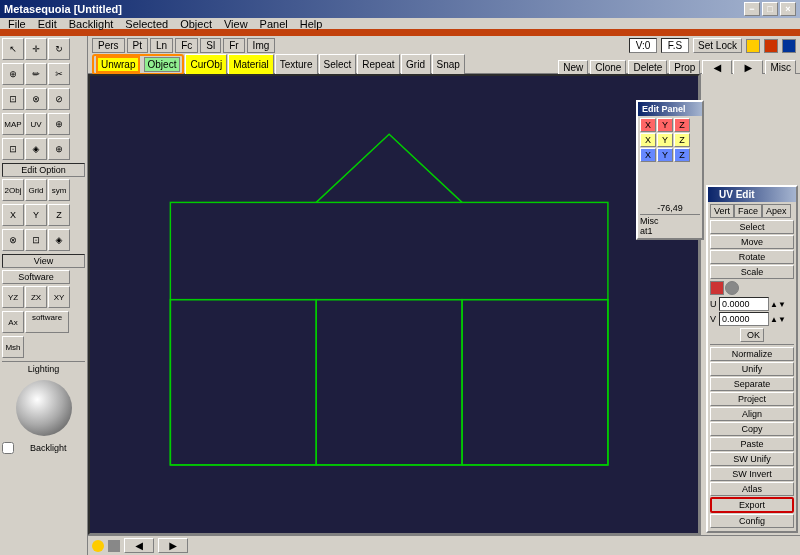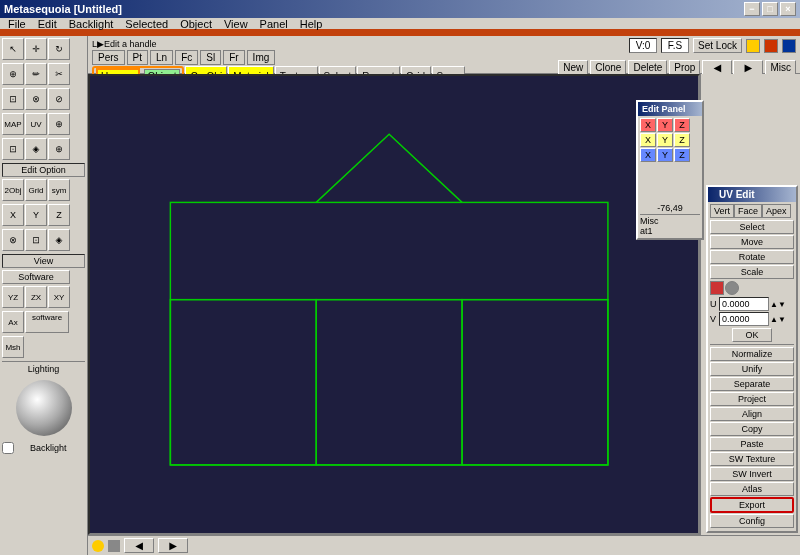--- a/index.html
+++ b/index.html
@@ -150,21 +150,20 @@
       <span>Backlight</span>
     </div>
   </div>
 
   <div class="center-and-right" style="display:flex; flex-direction:column; flex:1;">
 
     <div style="display:flex; background:#d4d0c8; border-bottom:1px solid #808080; height:38px; align-items:flex-start; padding:2px 4px;">
 
       <div style="flex:1; display:flex; flex-direction:column;">
 
-        <div style="font-size:9px; color:#000; padding:1px 0; white-space:nowrap;">L▶Edit a handle</div>
 
         <div style="display:flex; gap:1px;">
           <div class="tab-btn">Pers</div>
           <div class="tab-btn">Pt</div>
           <div class="tab-btn">Ln</div>
           <div class="tab-btn">Fc</div>
           <div class="tab-btn">Sl</div>
           <div class="tab-btn">Fr</div>
           <div class="tab-btn">Img</div>
         </div>
@@ -271,30 +270,30 @@
       <span style="font-size:9px; width:8px;">U</span>
       <input type="text" class="win-input" style="width: 50px; font-size: 9px;" value="0.0000">
       <span style="font-size:8px;">▲▼</span>
     </div>
     <div style="display:flex; align-items:center; gap:1px; margin-bottom:2px;">
       <span style="font-size:9px; width:8px;">V</span>
       <input type="text" class="win-input" style="width: 50px; font-size: 9px;" value="0.0000">
       <span style="font-size:8px;">▲▼</span>
     </div>
 
-    <button class="uv-btn" style="width:40px; margin:0 auto 2px; display:block;">OK</button>
+    <button class="uv-btn" style="width:24px; margin:0 auto 2px; display:block;text-align:right;">OK</button>
     <div class="uv-separator"></div>
     <button class="uv-btn">Normalize</button>
     <button class="uv-btn">Unify</button>
     <button class="uv-btn">Separate</button>
     <button class="uv-btn">Project</button>
     <button class="uv-btn">Align</button>
     <button class="uv-btn">Copy</button>
     <button class="uv-btn">Paste</button>
-    <button class="uv-btn">SW Texture</button>
+    <button class="uv-btn">SW Unify</button>
     <button class="uv-btn">SW Invert</button>
     <button class="uv-btn">Atlas</button>
 
     <button class="uv-btn-export">Export</button>
     <button class="uv-btn">Config</button>
   </div>
 </div>
 
 <div style="position:fixed; right:96px; top:100px; width:68px; background:#d4d0c8; border:2px solid; border-color:#ffffff #808080 #808080 #ffffff; z-index:19; font-size:9px;">
   <div style="background:linear-gradient(to right, #0a246a, #a6b5d0); color:white; padding:2px 4px; font-size:9px; font-weight:bold;">Edit Panel</div>

